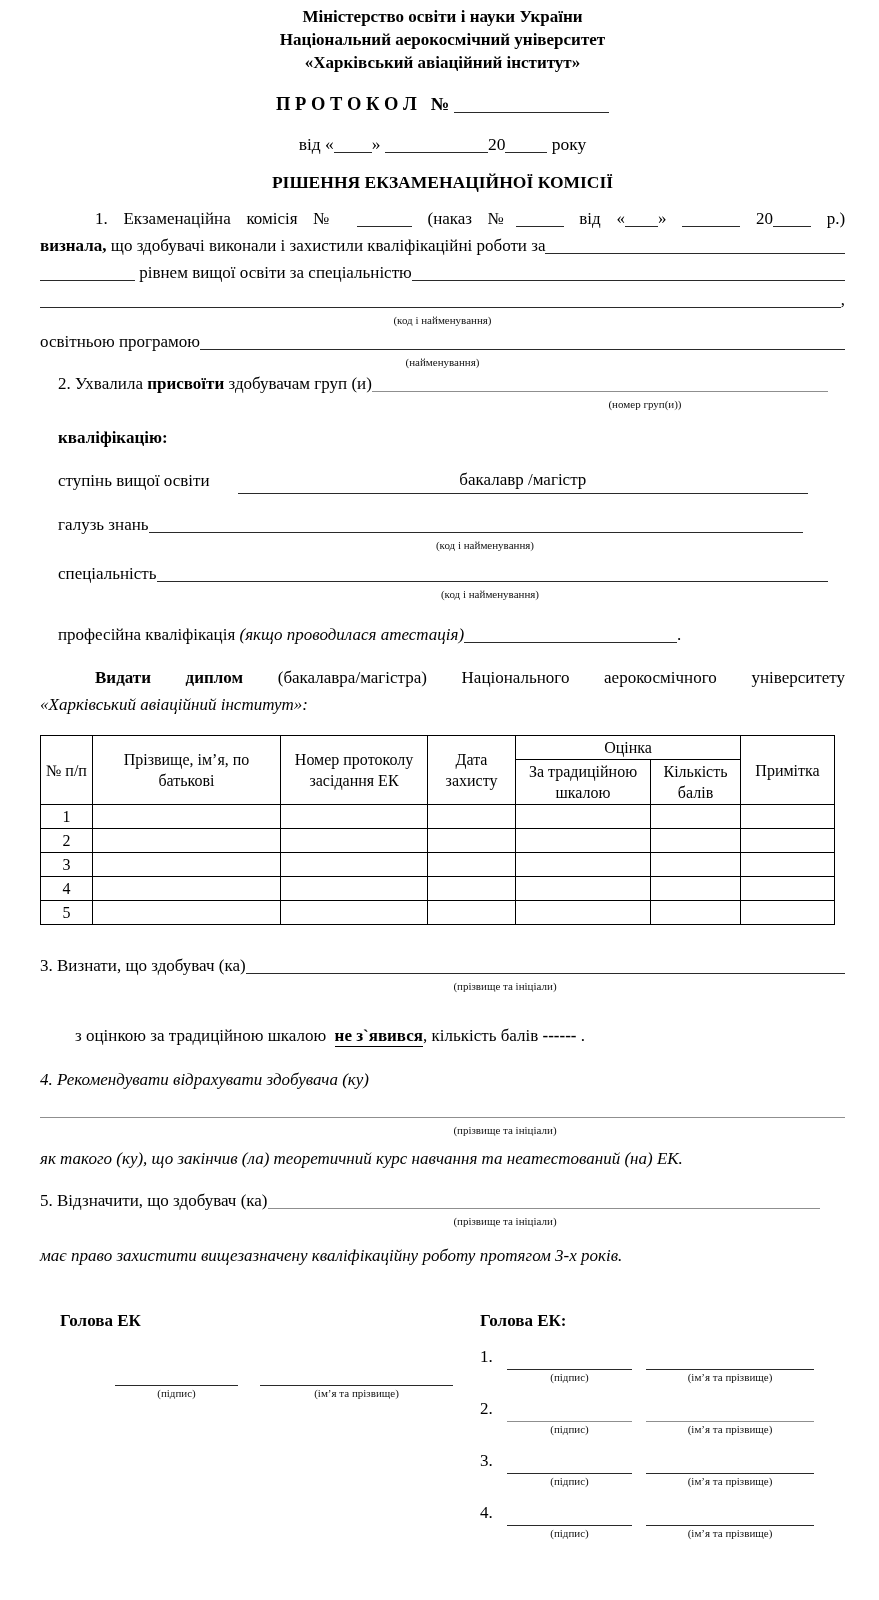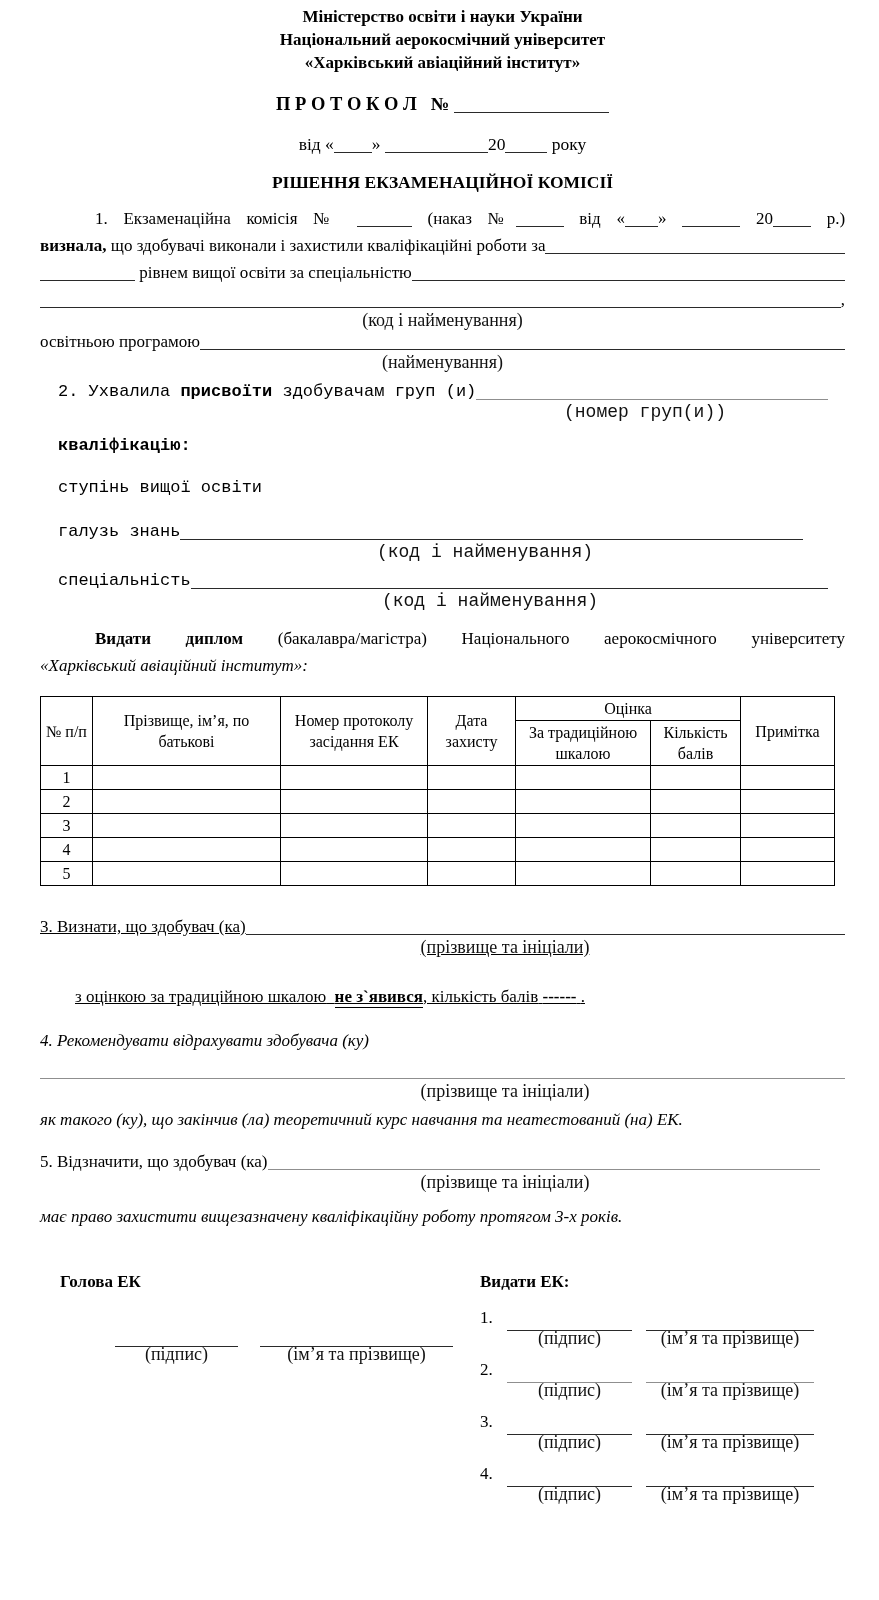--- a/index.html
+++ b/index.html
@@ -21,35 +21,35 @@
   .bl{display:inline-block;height:1px;border-bottom:1px solid #2a2a2a;vertical-align:-3px;}
   
   .fline{display:flex;align-items:center;line-height:27px;}
   .fbl{flex:1 1 auto;height:0;border-bottom:1px solid #2a2a2a;align-self:flex-end;margin-bottom:5px;}
   .fbl.gray{border-color:#8f8f8f;}
   .fbl-text{flex:1 1 auto;text-align:center;border-bottom:1px solid #2a2a2a;}
   .jline{line-height:27px;text-align:justify;text-align-last:justify;}
   .nline{line-height:27px;font-style:italic;}
 
   
-  .cap{font-size:18px;line-height:15px;text-align:center;color:#111;}
+  .cap{font-size:11px;line-height:15px;text-align:center;color:#111;}
 
   
   .p1{margin-top:12px;}
-  .s2{margin-top:8px;padding-left:18px;font-family:Liberation Mono, monospace;}
+  .s2{margin-top:0;padding-left:18px;}
   .cap-groups{margin-left:442px;width:290px;}
   .cap-code1{margin-left:132px;width:590px;}
   .cap-code2{margin-left:132px;width:600px;}
   .qual{margin-top:12px;line-height:27px;font-weight:bold;}
   .degree{margin-top:15px;}
   .field{margin-top:17px;}
   .spec{margin-top:7px;}
   .prof{margin-top:19px;line-height:27px;}
   .diploma{margin-top:16px;}
-  .s3{margin-top:27px;text-decoration:underline;}
+  .s3{margin-top:27px;}
   .s3-bold{margin-top:16px;padding-left:35px;font-weight:bold;line-height:27px;}
   .s3-score{margin-top:28px;padding-left:35px;line-height:27px;}
   .u-bold{font-weight:bold;border-bottom:1.5px solid #000;padding-bottom:1px;text-align:center;}
   .s4{margin-top:17px;}
   .s4-blank{margin-top:24px;display:flex;}
   .s5{margin-top:15px;}
 
   
   table.grid{margin-top:17px;border-collapse:collapse;table-layout:fixed;width:794px;font-size:16px;}
   table.grid th,table.grid td{border:1px solid #000;font-weight:normal;text-align:center;
@@ -128,34 +128,39 @@
   <div class="s2">
     <div class="fline">
       <span>2. Ухвалила</span>&nbsp;<span class="b">присвоїти</span>&nbsp;<span>здобувачам груп (и)</span>
       <span class="fbl gray" style="margin-right:17px"></span>
     </div>
     <div class="cap cap-groups">(номер груп(и))</div>
     <div class="qual">кваліфікацію:</div>
 
     <div class="fline degree">
       <span>ступінь вищої освіти</span>
+      <span class="fbl-text" style="margin-left:28px;margin-right:37px"><span>бакалавр /магістр</span></span>
     </div>
 
     <div class="fline field">
       <span>галузь знань</span>
       <span class="fbl" style="margin-right:42px"></span>
     </div>
     <div class="cap cap-code1">(код і найменування)</div>
 
     <div class="fline spec">
       <span>спеціальність</span>
       <span class="fbl" style="margin-right:17px"></span>
     </div>
     <div class="cap cap-code2">(код і найменування)</div>
 
+    <div class="prof">
+      <span>професійна кваліфікація</span>
+      <span class="i">(якщо проводилася атестація)</span><span class="bl" style="width:213px"></span><span>.</span>
+    </div>
   </div>
 
   <div class="diploma">
     <div class="jline" style="padding-left:55px">
       <span class="b">Видати диплом</span>
       <span>(бакалавра/магістра) Національного аерокосмічного університету</span>
     </div>
     <div class="nline">«Харківський авіаційний інститут»:</div>
   </div>
 
@@ -268,21 +273,21 @@
     <div class="sig-left">
       <div class="sig-label" style="padding-left:20px">Голова ЕК</div>
       <div class="pairgrid">
         <div class="pline"></div>
         <div class="pline"></div>
         <div class="cap">(підпис)</div>
         <div class="cap">(ім’я та прізвище)</div>
       </div>
     </div>
     <div class="sig-right">
-      <div class="sig-label">Видати ЕК:</div>
+      <div class="sig-label">Голова ЕК:</div>
 
       <div class="mgrid">
         <div class="mnum">1.</div>
         <div class="mline"></div>
         <div class="mline ml14"></div>
         <div></div>
         <div class="cap">(підпис)</div>
         <div class="cap ml14">(ім’я та прізвище)</div>
       </div>
 

